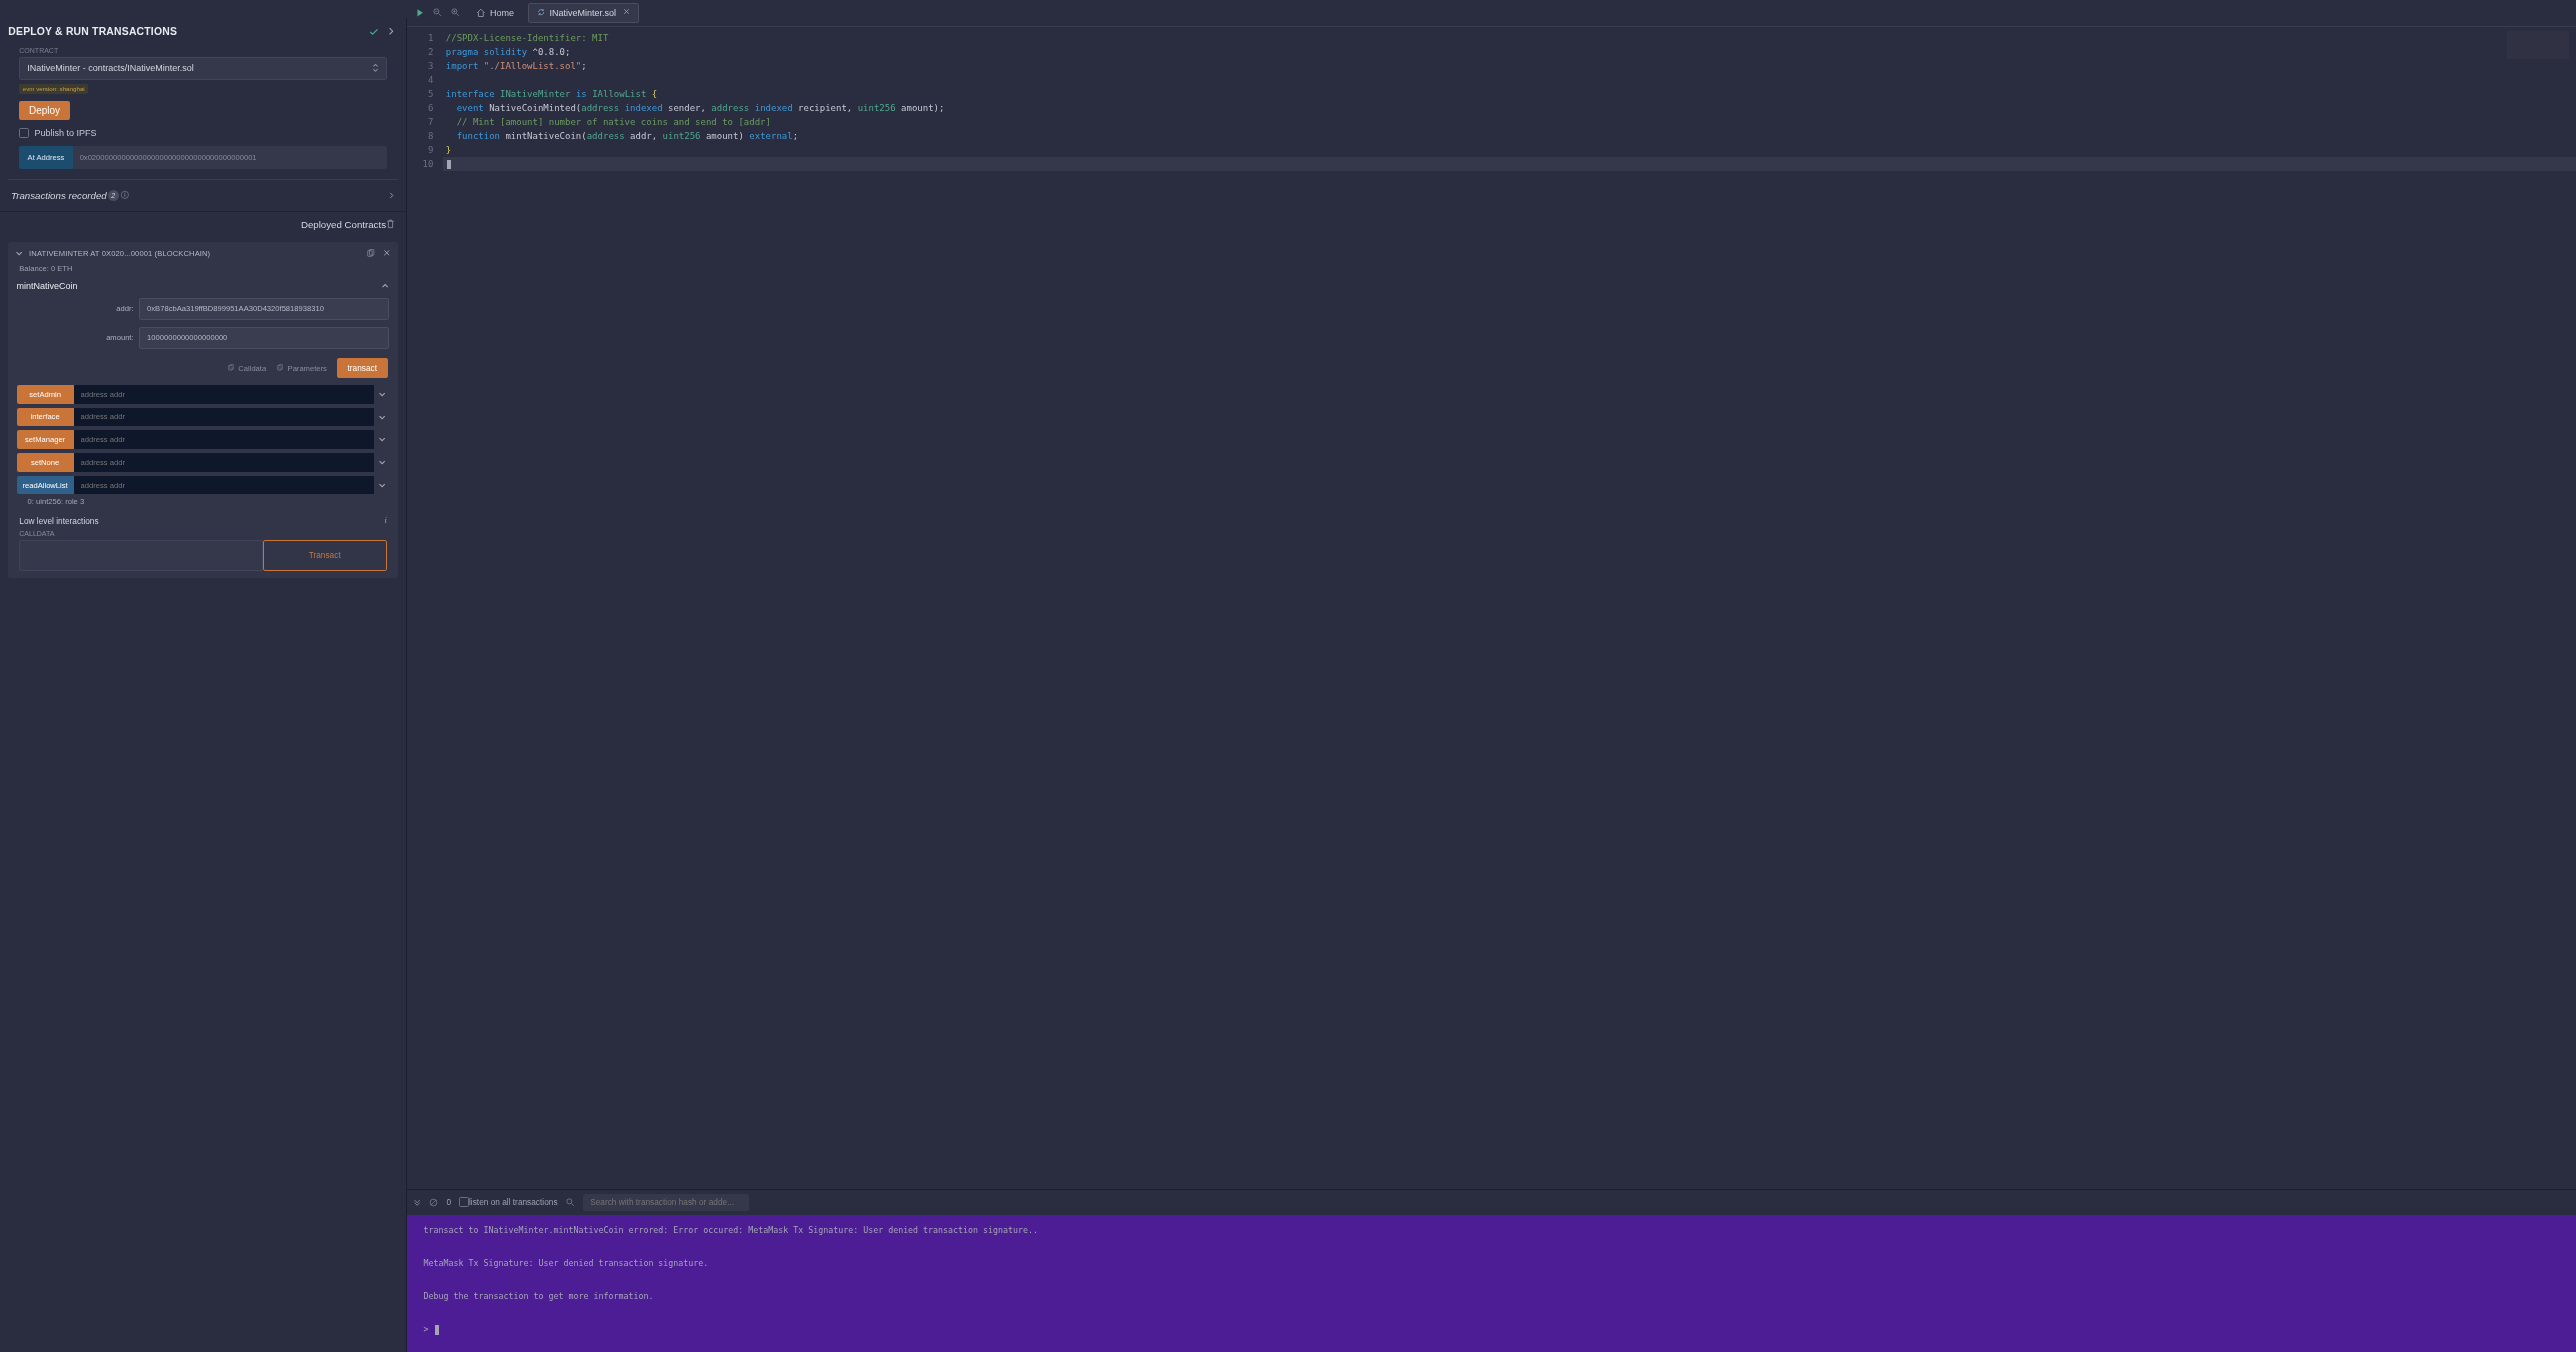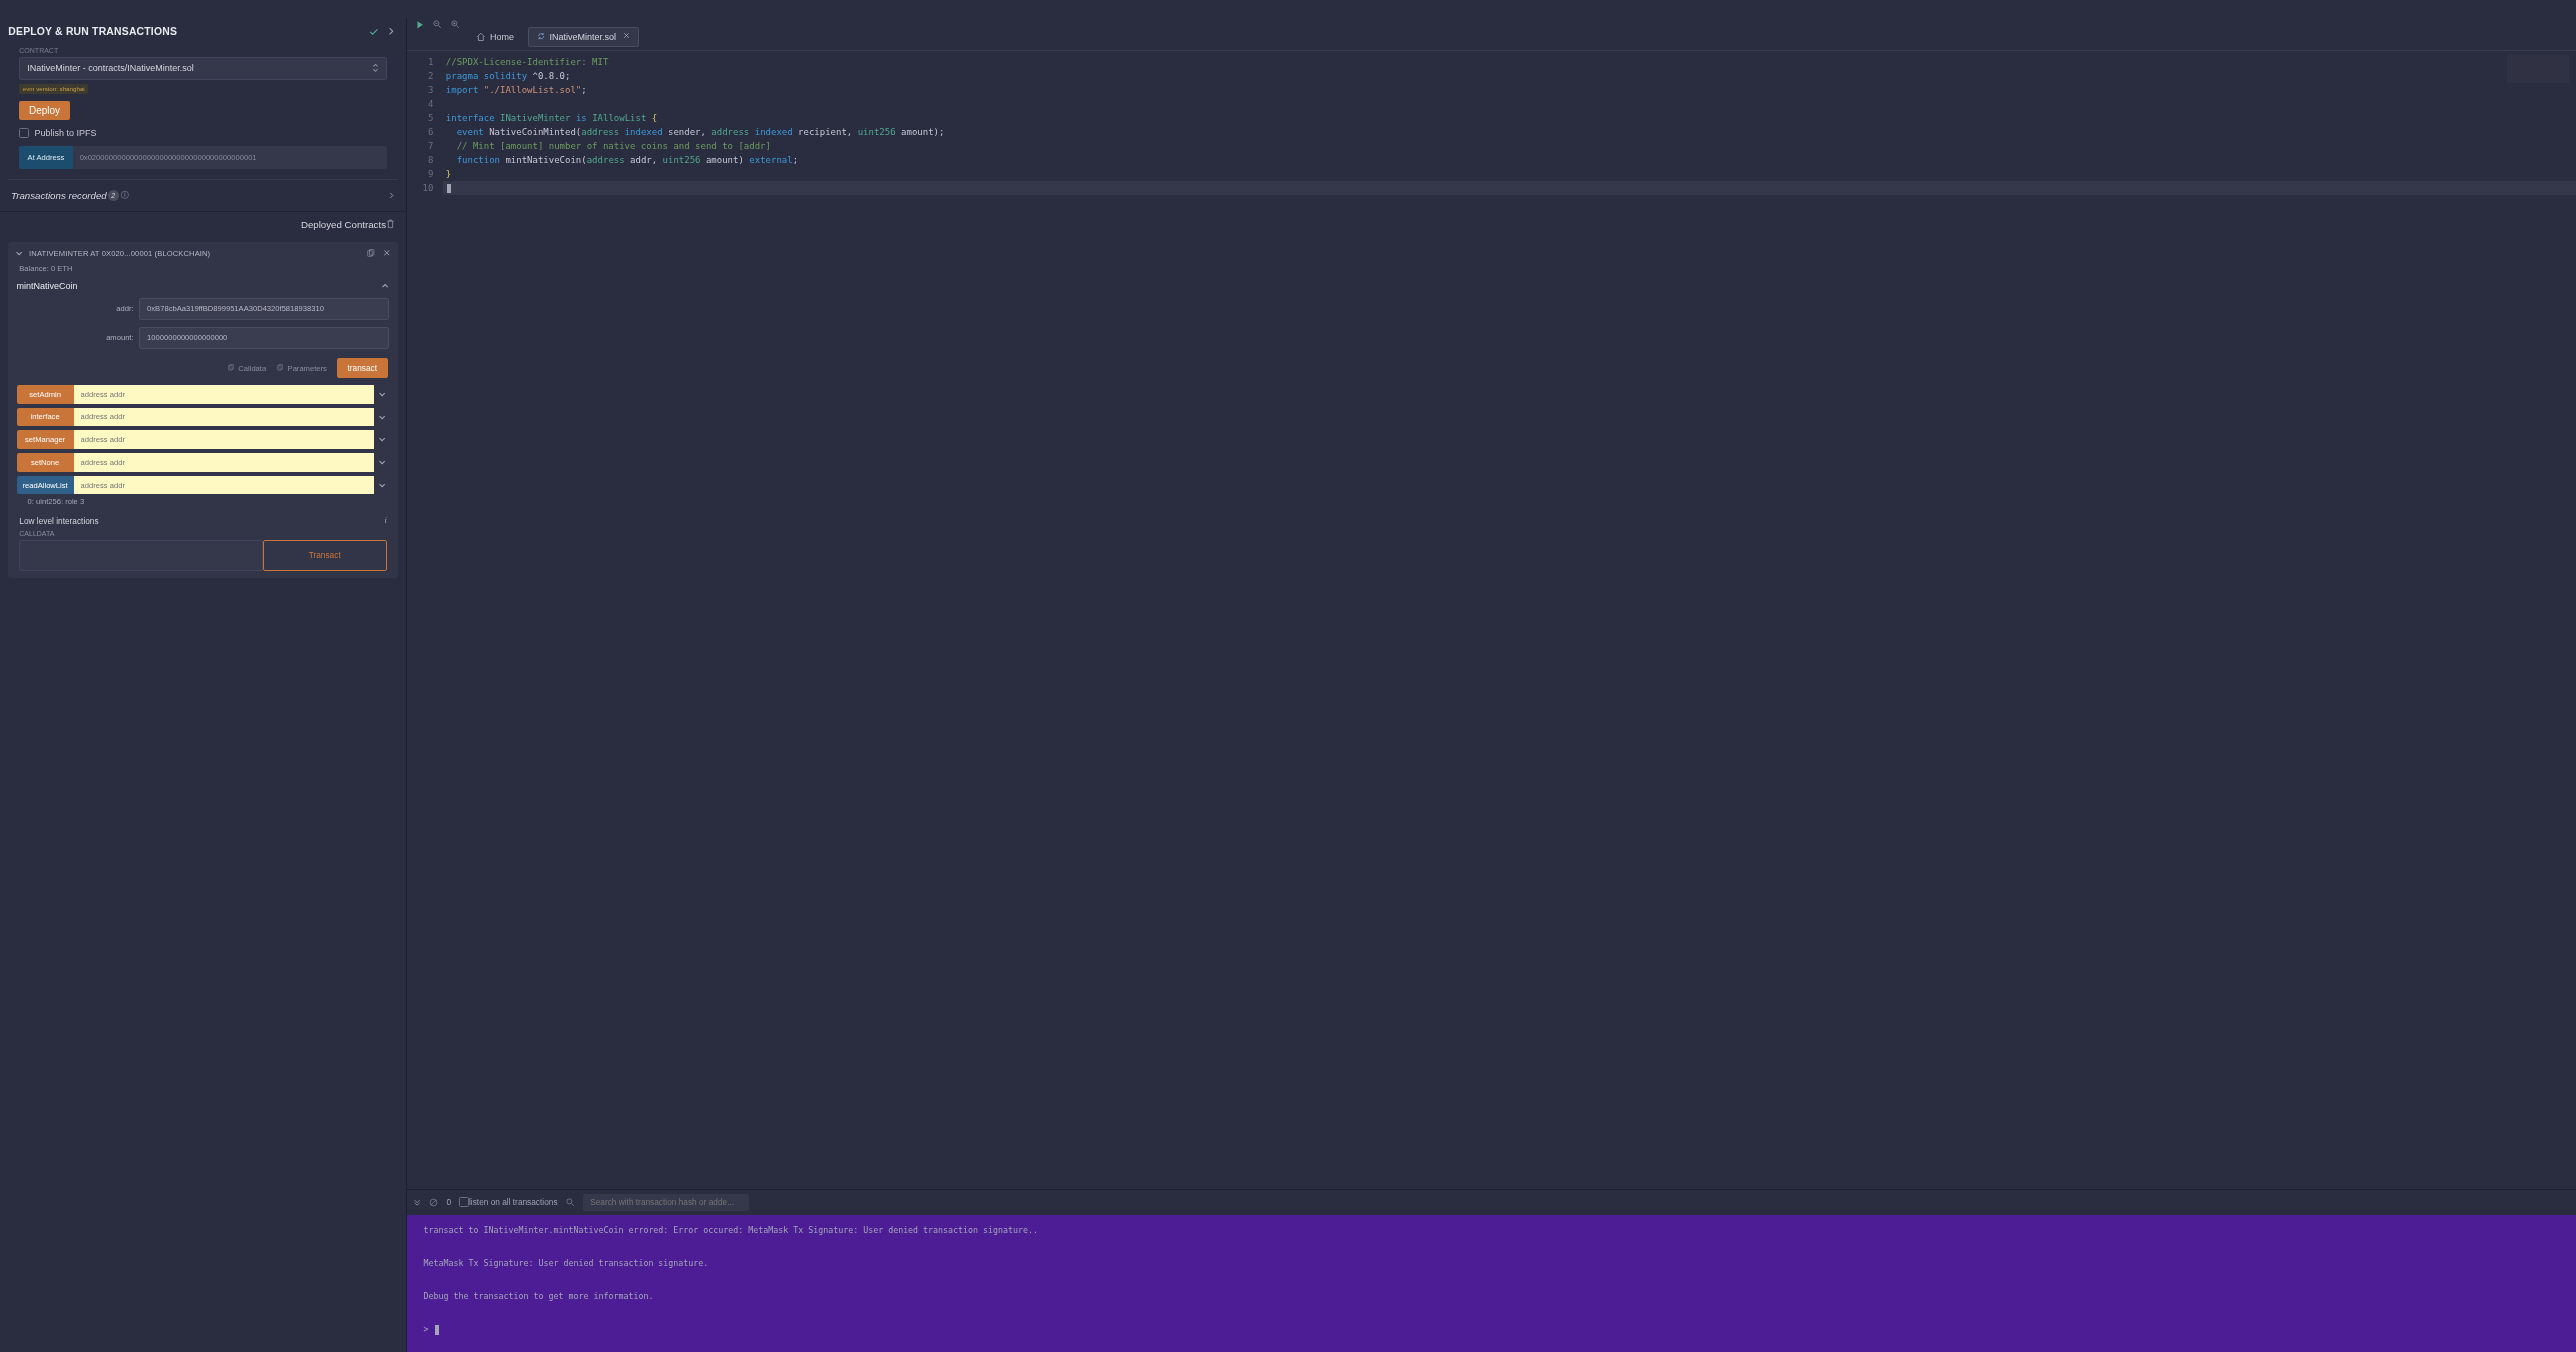--- a/index.html
+++ b/index.html
@@ -87,33 +87,33 @@
 .param-row { display: flex; align-items: center; gap: 5.5px; margin-top: 7px; }
 .param-label { width: 117px; text-align: right; font-size: 7.6px; color: #adafbd; }
 .param-input { flex: 1; background: #3a3c4f; border: 0.7px solid #4a4c60; border-radius: 2.1px; padding: 5.5px 7px; color: #b6b8c6; font-size: 7.6px; }
 .transact-row { display: flex; justify-content: flex-end; align-items: center; gap: 9.7px; margin-top: 9.7px; padding-right: 1.4px; }
 .transact-meta { display: flex; align-items: center; gap: 4.1px; color: #8a8c9e; font-size: 7.6px; }
 .transact-btn { background: #c97539; color: #fff; border: none; border-radius: 2.1px; padding: 4.8px 11px; font-size: 8.3px; cursor: pointer; }
 .small-func-row { display: flex; align-items: stretch; margin: 4.1px 8.3px 0 8.3px; }
 .small-func-btn { width: 57px; text-align: center; color: #fff; padding: 4.8px 2.8px; font-size: 7.6px; border: none; border-radius: 2.1px 0 0 2.1px; cursor: pointer; }
 .orange-btn { background: #c97539; }
 .blue-btn { background: #30618a; }
-.small-func-input { flex: 1; background: #fef9c3; border: none; padding: 0 7px; color: #8a8c9e; font-size: 7.6px; }
+.small-func-input { flex: 1; background: #0f172a; border: none; padding: 0 7px; color: #8a8c9e; font-size: 7.6px; }
 .small-func-chev { width: 15px; display: flex; align-items: center; justify-content: center; color: #a4a6b6; cursor: pointer; }
 .readallow-output { padding: 2.8px 11px 0 19.3px; font-size: 7.6px; color: #a4a6b6; }
 .lowlevel { margin: 9.7px 11px 0 11px; }
 .lowlevel-header { display: flex; justify-content: space-between; align-items: center; color: #d4d6e0; font-size: 8.3px; }
 .lowlevel-label { font-size: 7px; color: #8a8c9e; margin-top: 4.1px; }
 .lowlevel-row { display: flex; margin-top: 2.8px; }
 .lowlevel-input { flex: 1; background: #35374a; border: 0.7px solid #42445a; border-radius: 2.1px 0 0 2.1px; padding: 7px; }
 .lowlevel-transact { width: 124px; background: transparent; border: 0.7px solid #c97539; color: #c97539; border-radius: 2.1px; font-size: 8.3px; cursor: pointer; }
 .right-panel { flex: 1; display: flex; flex-direction: column; background: #2a2c3f; }
 .tab-bar { display: flex; align-items: center; padding: 2.8px 5.5px; gap: 5.5px; border-bottom: 0.7px solid #3a3c4e; }
 .tab-icons-left { display: flex; gap: 8.3px; padding: 0 2.8px; }
-.tab { display: flex; gap: 4.1px; padding: 4.1px 8.3px; border-radius: 2.1px; font-size: 9px; cursor: pointer; margin-top: 24px; }
+.tab { display: flex; gap: 4.1px; padding: 4.1px 8.3px; border-radius: 2.1px; font-size: 9px; cursor: pointer; }
 .tab.home { color: #c6c8d4; }
 .tab.active { background: #35374a; border: 0.7px solid #4a4c60; color: #d4d6e0; }
 .gutter { width: 36px; padding-top: 4.1px; text-align: right; color: #6b6d80; font-family: monospace; font-size: 9px; line-height: 14px; }
 .gutter div { padding-right: 9.7px; }
 .code { flex: 1; padding-top: 4.1px; font-family: monospace; font-size: 9px; line-height: 14px; white-space: pre; color: #c6c8d4; }
 .code .line { padding-left: 2.8px; height: 14px; }
 .code .hl-line { background: #35374a; }
 .minimap { position: absolute; top: 4.1px; right: 7px; width: 62px; height: 28px; background: #35374a; opacity: 0.5; }
 .kw { color: #3c99d8; }
 .ty { color: #4fa88e; }

